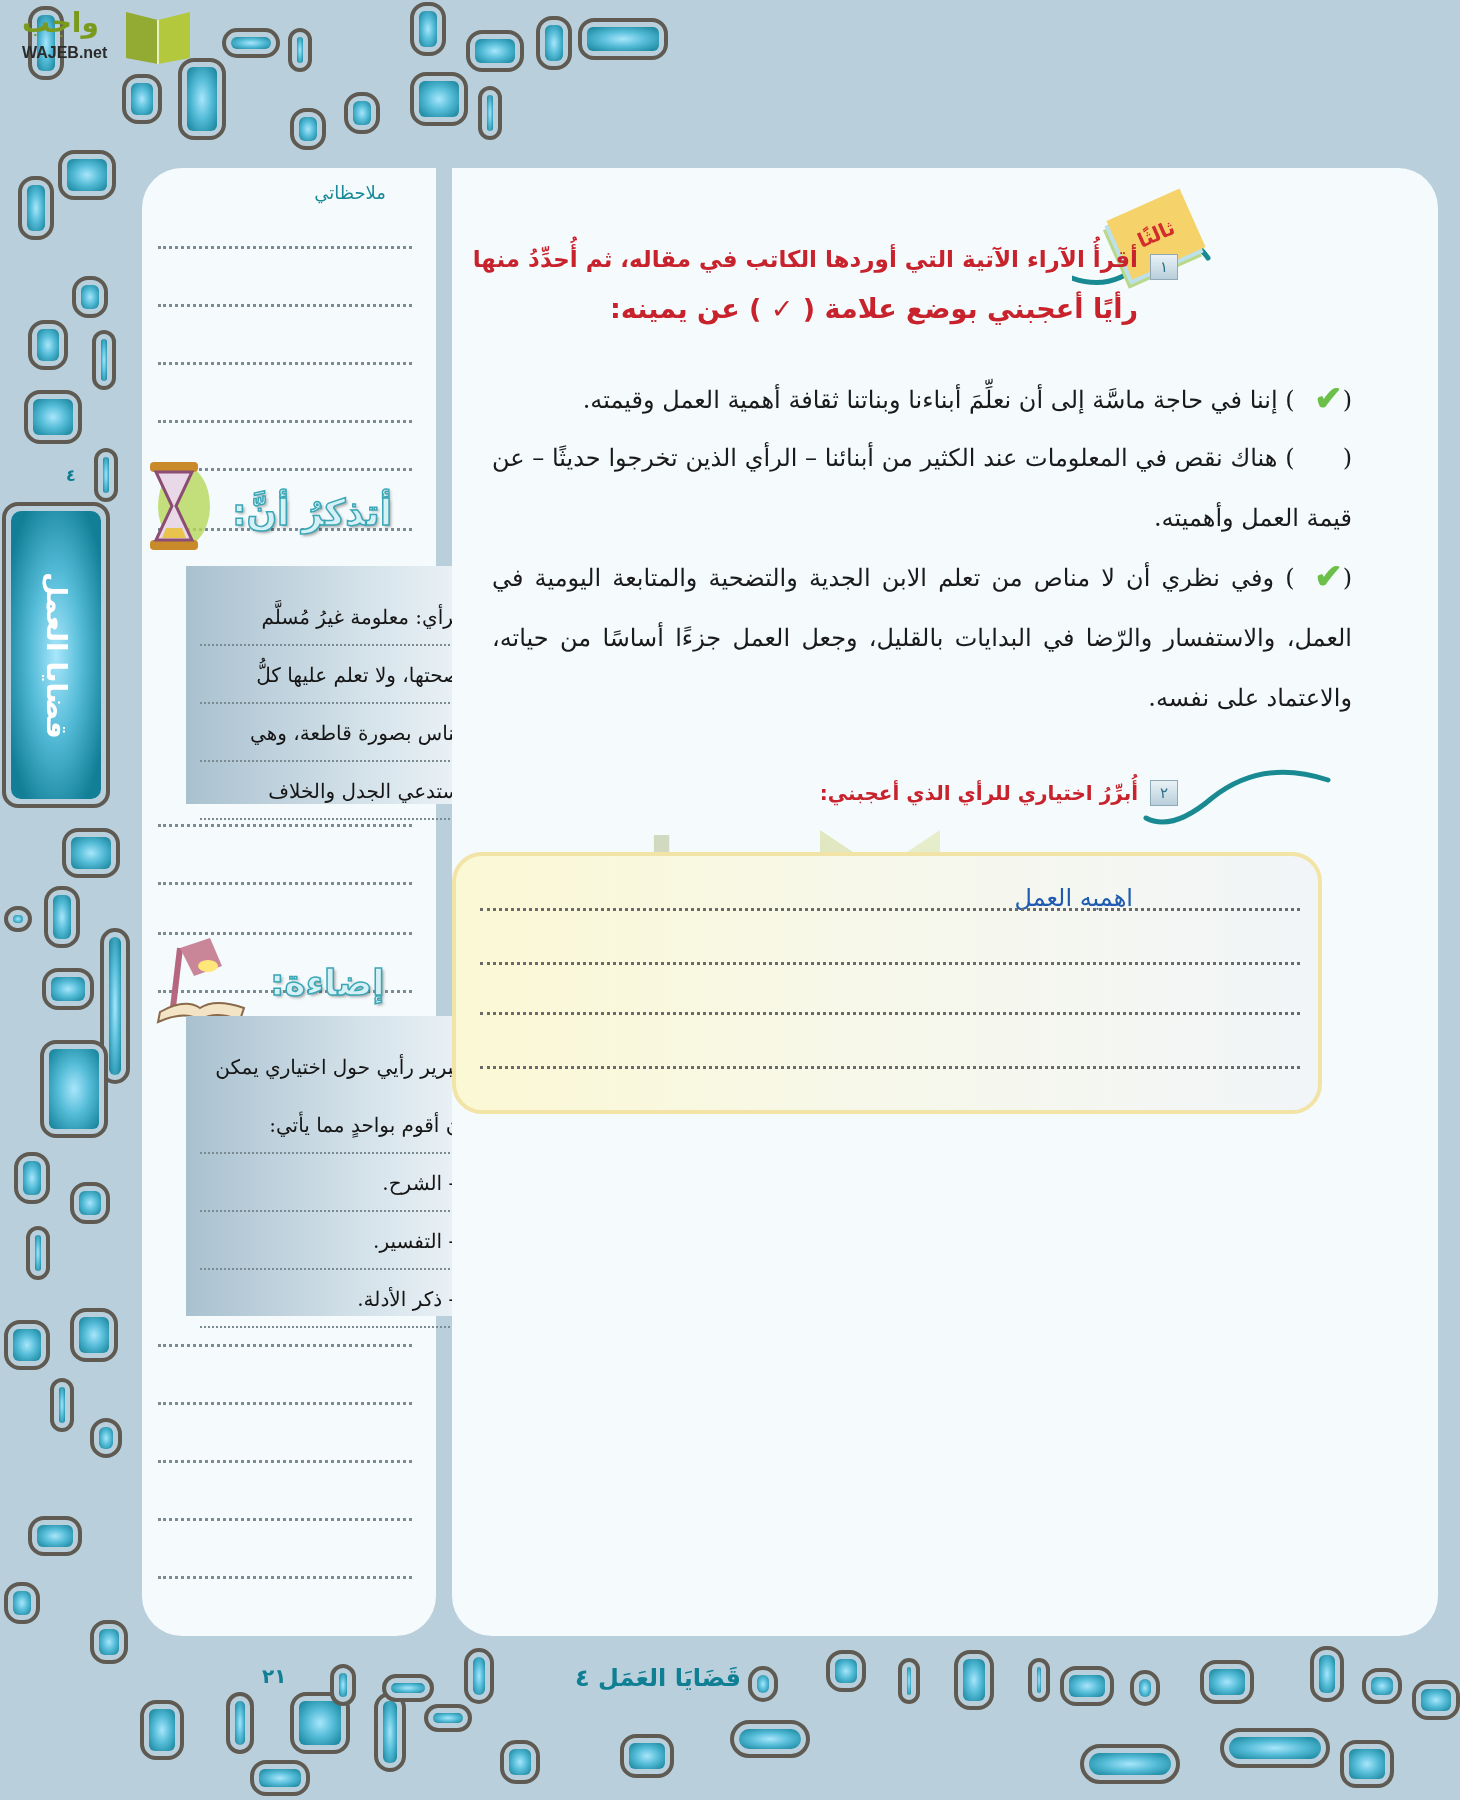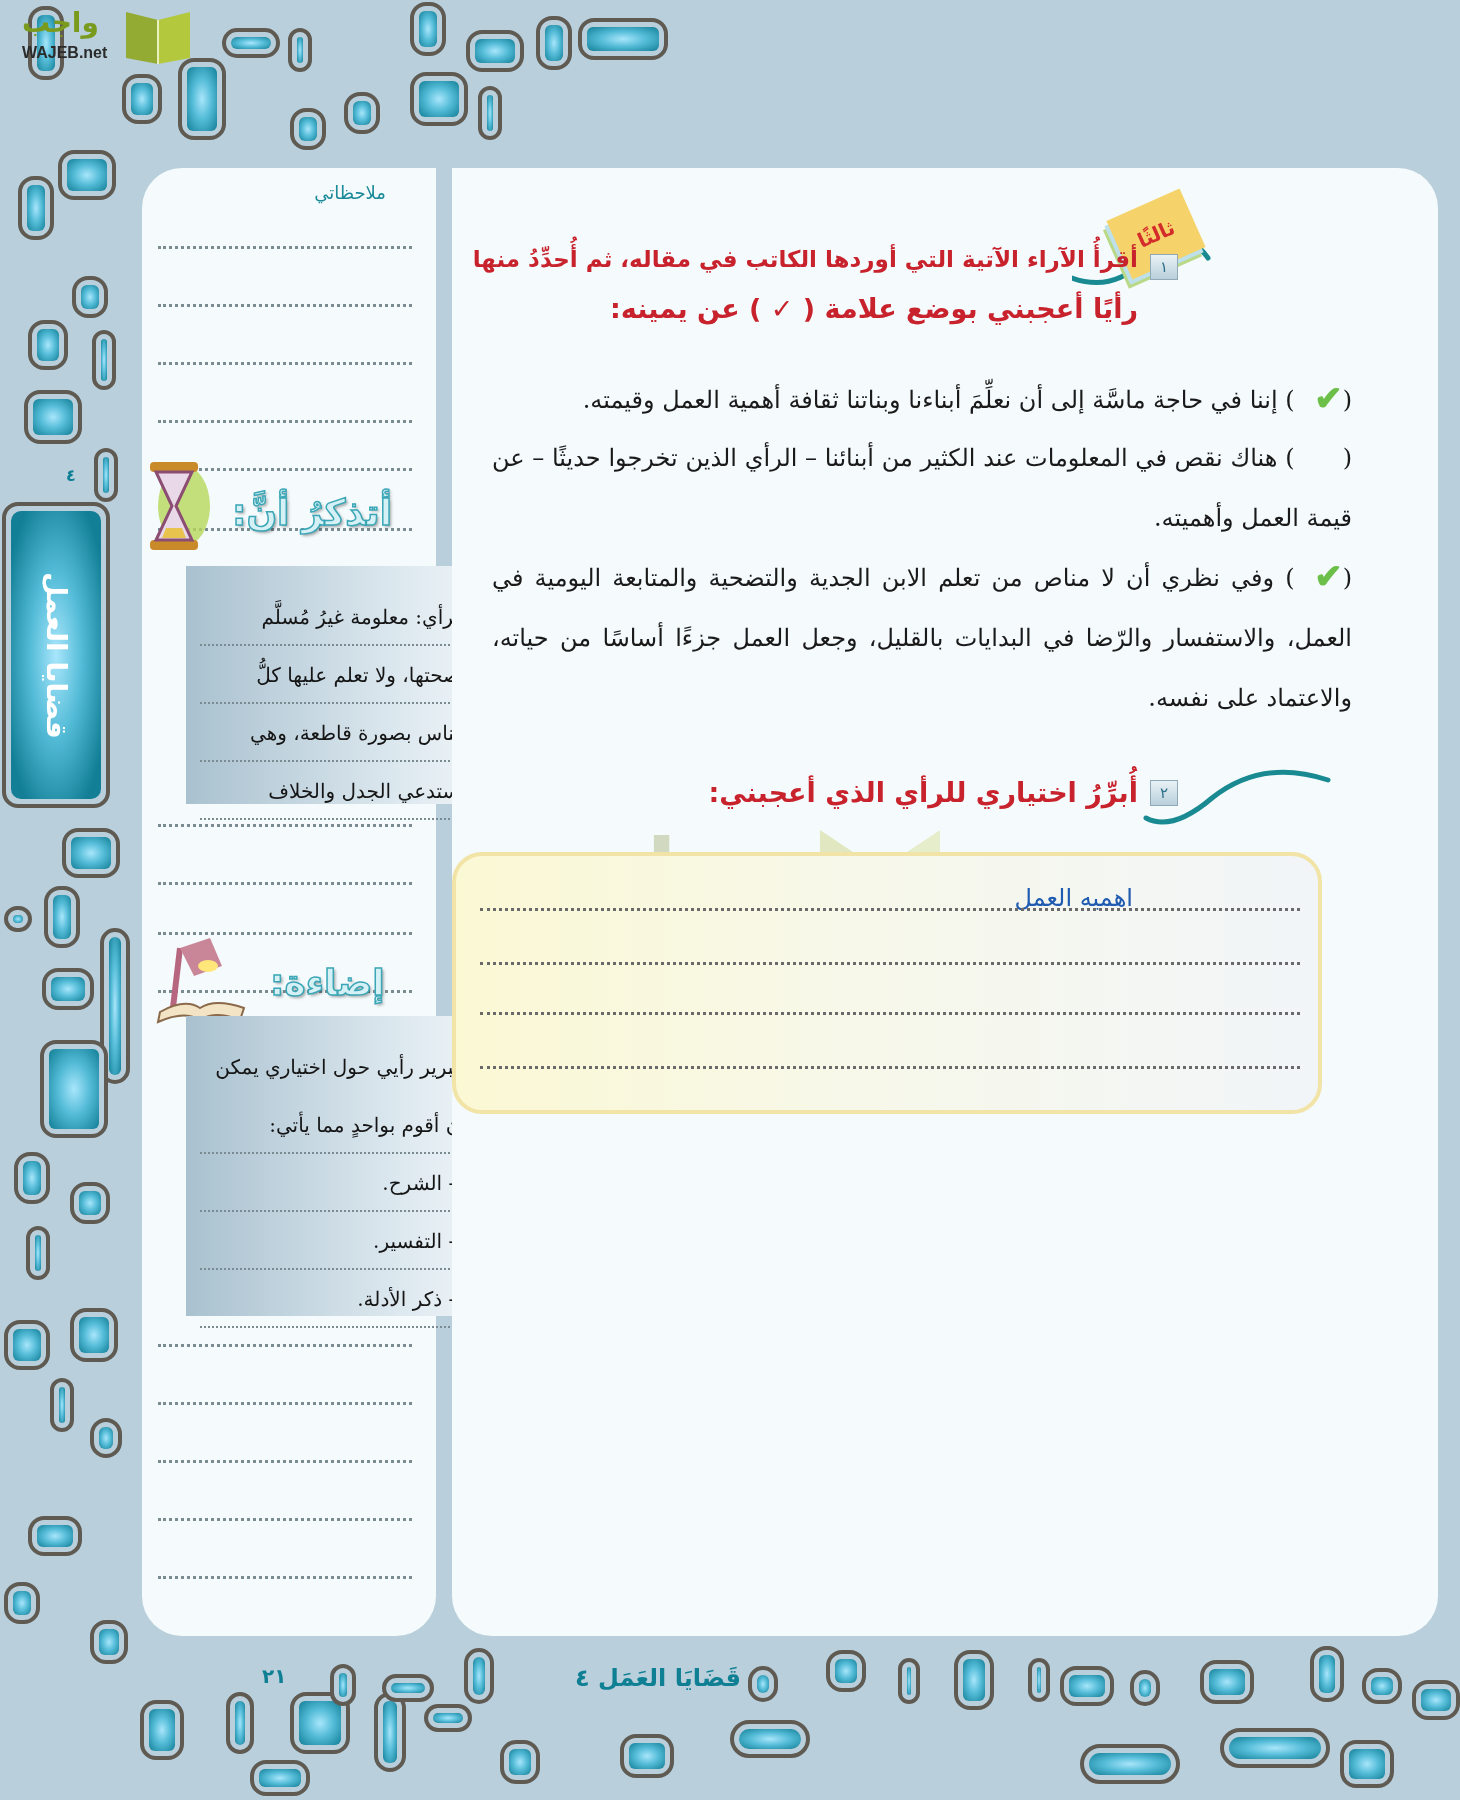--- a/index.html
+++ b/index.html
@@ -412,21 +412,21 @@
   </div>
   <div class="opinion" style="top:378px">
     <span class="paren">(</span><span class="check">✔</span><span class="paren">)</span>
     <span>وفي نظري أن لا مناص من تعلم الابن الجدية والتضحية والمتابعة اليومية في العمل، والاستفسار والرّضا في البدايات بالقليل، وجعل العمل جزءًا أساسًا من حياته، والاعتماد على نفسه.</span>
   </div>
 
   <svg style="position:absolute;left:690px;top:590px;width:190px;height:70px" viewBox="0 0 190 70">
     <path d="M4 60 Q30 74 70 40 Q120 0 186 22" stroke="#1a8a92" stroke-width="5" fill="none" stroke-linecap="round"></path>
   </svg>
   <div class="num-box" style="left:698px;top:612px">٢</div>
-  <div class="task-title" style="right:300px;top:600px;white-space:nowrap;font-size:27px">أُبرِّرُ اختياري للرأي الذي أعجبني:</div>
+  <div class="task-title" style="right:300px;top:600px;white-space:nowrap;font-size:20px">أُبرِّرُ اختياري للرأي الذي أعجبني:</div>
 </div>
 
 <div class="wm-mid">
   <span class="ar">واجب</span>
   <span class="en">WAJEB.net</span>
   <svg style="position:absolute;left:300px;top:10px;width:200px;height:150px" viewBox="0 0 200 150">
     <rect x="0" y="40" width="200" height="100" fill="#eaefa9"></rect>
     <path d="M100 40 L40 0 L40 140 L100 150 Z" fill="#c9d27a"></path>
     <path d="M100 40 L160 0 L160 140 L100 150 Z" fill="#d6dd8e"></path>
   </svg>

